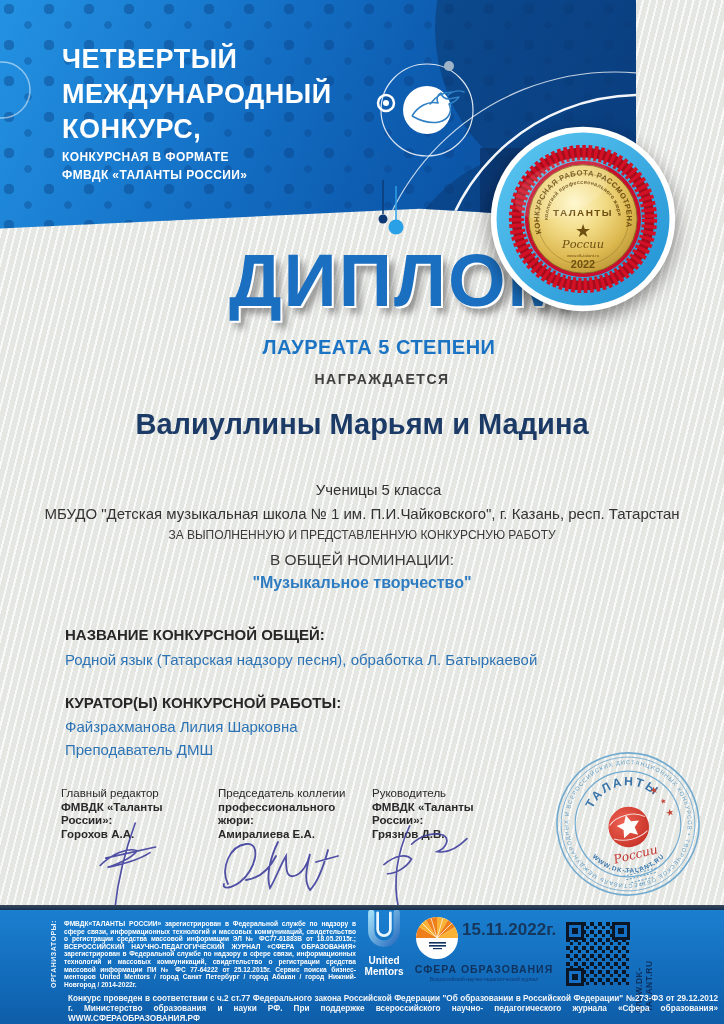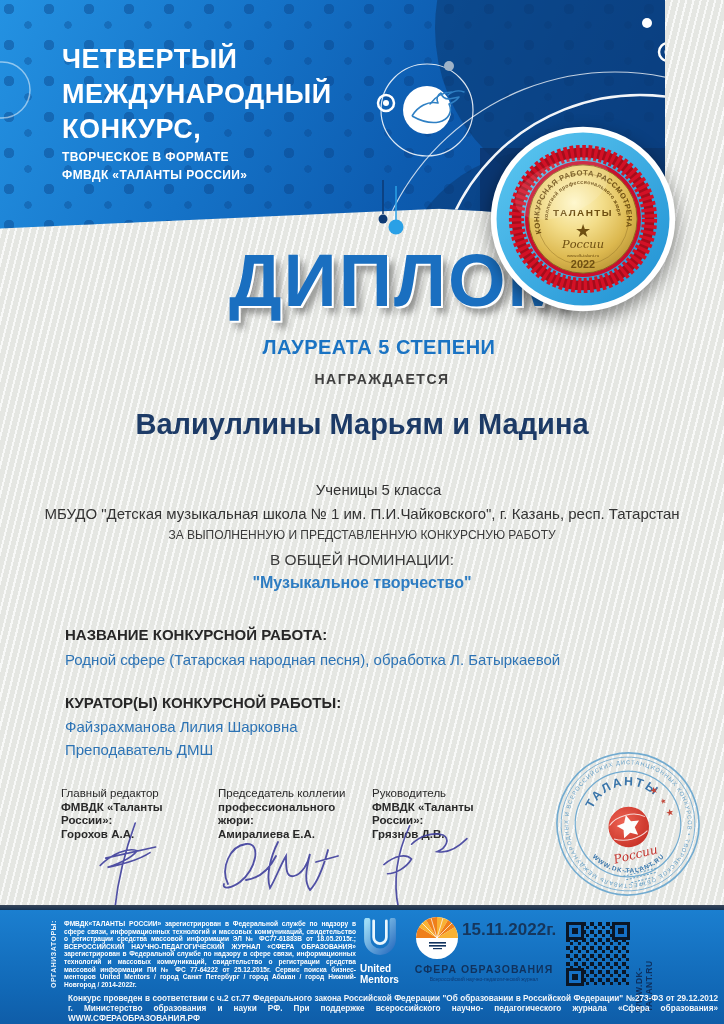--- a/index.html
+++ b/index.html
@@ -7,21 +7,21 @@
         font-family:"Liberation Sans",sans-serif;
         background:#ecedea;
         background-image:repeating-linear-gradient(104deg,
           rgba(255,255,255,.65) 0px,rgba(255,255,255,.65) 2px,
           rgba(223,225,220,.55) 2px,rgba(223,225,220,.55) 7px);}
   .abs{position:absolute;}
 
   
   #banner{left:0;top:0;width:636px;height:232px;
     background:linear-gradient(115deg,#2492e2 0%,#1573c8 35%,#0d5cb0 62%,#0a4694 100%);
-    clip-path:polygon(0 0,100% 0,100% 95%,66% 90%,0 98.5%);padding-left:29px;}
+    clip-path:polygon(0 0,100% 0,100% 95%,66% 90%,0 98.5%);}
   #banner .dots{position:absolute;inset:0;
     background-image:
       radial-gradient(circle at 9px 9px,rgba(9,64,132,.42) 5px,transparent 5.5px),
       radial-gradient(circle at 28px 25px,rgba(9,64,132,.34) 3.5px,transparent 4px);
     background-size:40px 36px;}
   #navy-strip{position:absolute;left:480px;right:0;top:148px;height:76px;background:#0c3a78;}
   #banner-decor{position:absolute;inset:0;}
   #banner-title{position:absolute;left:62px;top:42px;color:#fff;}
   #banner-title .big{font-size:27px;line-height:35px;font-weight:800;letter-spacing:.5px;}
   #banner-title .small{font-size:12px;line-height:15px;font-weight:700;letter-spacing:.4px;margin-top:3px;}
@@ -75,21 +75,21 @@
 
   
   #footer-shadow{left:0;top:905px;width:724px;height:5px;background:linear-gradient(#39465a,#14304f);}
   #footer{left:0;top:910px;width:724px;height:114px;
     background:linear-gradient(180deg,#1b7fd0 0%,#1168b6 70%,#0f5da8 100%);}
   #organizers{position:absolute;left:50px;top:12px;height:66px;
     writing-mode:vertical-rl;transform:rotate(180deg);
     font-size:7px;font-weight:700;color:#eaf3fb;letter-spacing:.5px;}
   #reg-text{position:absolute;left:64px;top:10px;width:292px;
     font-size:6.6px;line-height:7.6px;font-weight:600;color:#fff;text-align:justify;}
-  #um-logo{position:absolute;left:360px;top:8px;width:48px;}
+  #um-logo{position:absolute;left:360px;top:0;width:48px;text-align:center;}
   #um-logo .t{font-size:10px;line-height:10.5px;font-weight:700;color:#fff;}
   #sfera-circle{position:absolute;left:415px;top:6px;}
   #sfera-title{position:absolute;left:404px;top:53px;width:160px;text-align:center;
     font-size:10.5px;font-weight:700;color:#10325e;letter-spacing:1px;}
   #sfera-sub{position:absolute;left:404px;top:66px;width:160px;text-align:center;
     font-size:5px;color:#0d3a75;}
   #footer-date{position:absolute;left:462px;top:10px;font-size:17px;font-weight:700;color:#16365c;}
   #qr{position:absolute;left:566px;top:12px;}
   #site-vertical{position:absolute;left:634px;top:10px;height:92px;
     writing-mode:vertical-rl;transform:rotate(180deg);
@@ -124,21 +124,21 @@
       <g>
         <circle cx="427" cy="110" r="24" fill="#ffffff"></circle>
         <path d="M412,116 c6,-10 16,-15 26,-13 c-2,-4 -1,-8 3,-10 c1,4 4,6 8,6 l10,-2 c-3,4 -7,6 -10,7 c4,8 -1,16 -10,18 c-10,2 -20,-2 -27,-6" fill="none" stroke="#2f80c4" stroke-width="1.6" stroke-linejoin="round"></path>
         <path d="M430,104 c6,-8 14,-12 22,-12 M448,95 c5,-4 11,-5 16,-3" fill="none" stroke="#2f80c4" stroke-width="1.4" stroke-linecap="round"></path>
       </g>
     </svg>
     <div id="banner-title">
       <div class="big">ЧЕТВЕРТЫЙ</div>
       <div class="big">МЕЖДУНАРОДНЫЙ</div>
       <div class="big">КОНКУРС,</div>
-      <div class="small">ТВОРЧЕСКОЕ В ФОРМАТЕ</div>
+      <div class="small">КОНКУРСНАЯ В ФОРМАТЕ</div>
       <div class="small">ФМВДК «ТАЛАНТЫ РОССИИ»</div>
     </div>
   </div>
 
   <svg id="hang" class="abs" width="44" height="62" viewBox="0 0 44 62">
     <line x1="13" y1="0" x2="13" y2="34" stroke="#0d3a74" stroke-width="1.5"></line>
     <circle cx="13" cy="39" r="4.5" fill="#0d3a74"></circle>
     <line x1="26" y1="6" x2="26" y2="40" stroke="#2aa0e6" stroke-width="1.5"></line>
     <circle cx="26" cy="47" r="7.5" fill="#2aa0e6"></circle>
   </svg>
@@ -180,22 +180,22 @@
   <div id="degree" class="abs">ЛАУРЕАТА 5 СТЕПЕНИ</div>
   <div id="awarded" class="abs">НАГРАЖДАЕТСЯ</div>
   <div id="recipient" class="abs">Валиуллины Марьям и Мадина</div>
 
   <div id="recipient-desc" class="abs cline">Ученицы 5 класса</div>
   <div id="school" class="abs cline">МБУДО "Детская музыкальная школа № 1 им. П.И.Чайковского", г. Казань, респ. Татарстан</div>
   <div id="reason1" class="abs cline">ЗА ВЫПОЛНЕННУЮ И ПРЕДСТАВЛЕННУЮ КОНКУРСНУЮ РАБОТУ</div>
   <div id="reason2" class="abs cline">В ОБЩЕЙ НОМИНАЦИИ:</div>
   <div id="nomination" class="abs cline">"Музыкальное творчество"</div>
 
-  <div id="work-label" class="abs llabel">НАЗВАНИЕ КОНКУРСНОЙ РАБОТА:</div>
-  <div id="work-title" class="abs lblue">Родной сфере (Татарская народная песня), обработка Л. Батыркаевой</div>
+  <div id="work-label" class="abs llabel">НАЗВАНИЕ КОНКУРСНОЙ ОБЩЕЙ:</div>
+  <div id="work-title" class="abs lblue">Родной язык (Татарская надзору песня), обработка Л. Батыркаевой</div>
   <div id="curator-label" class="abs llabel">КУРАТОР(Ы) КОНКУРСНОЙ РАБОТЫ:</div>
   <div id="curator-name" class="abs lblue">Файзрахманова Лилия Шарковна</div>
   <div id="curator-role" class="abs lblue">Преподаватель ДМШ</div>
 
   <div id="sig1" class="abs sig-block">
     <div>Главный редактор</div>
     <div class="b">ФМВДК «Таланты России»:</div>
     <div class="b">Горохов А.А.</div>
   </div>
   <div id="sig2" class="abs sig-block">

